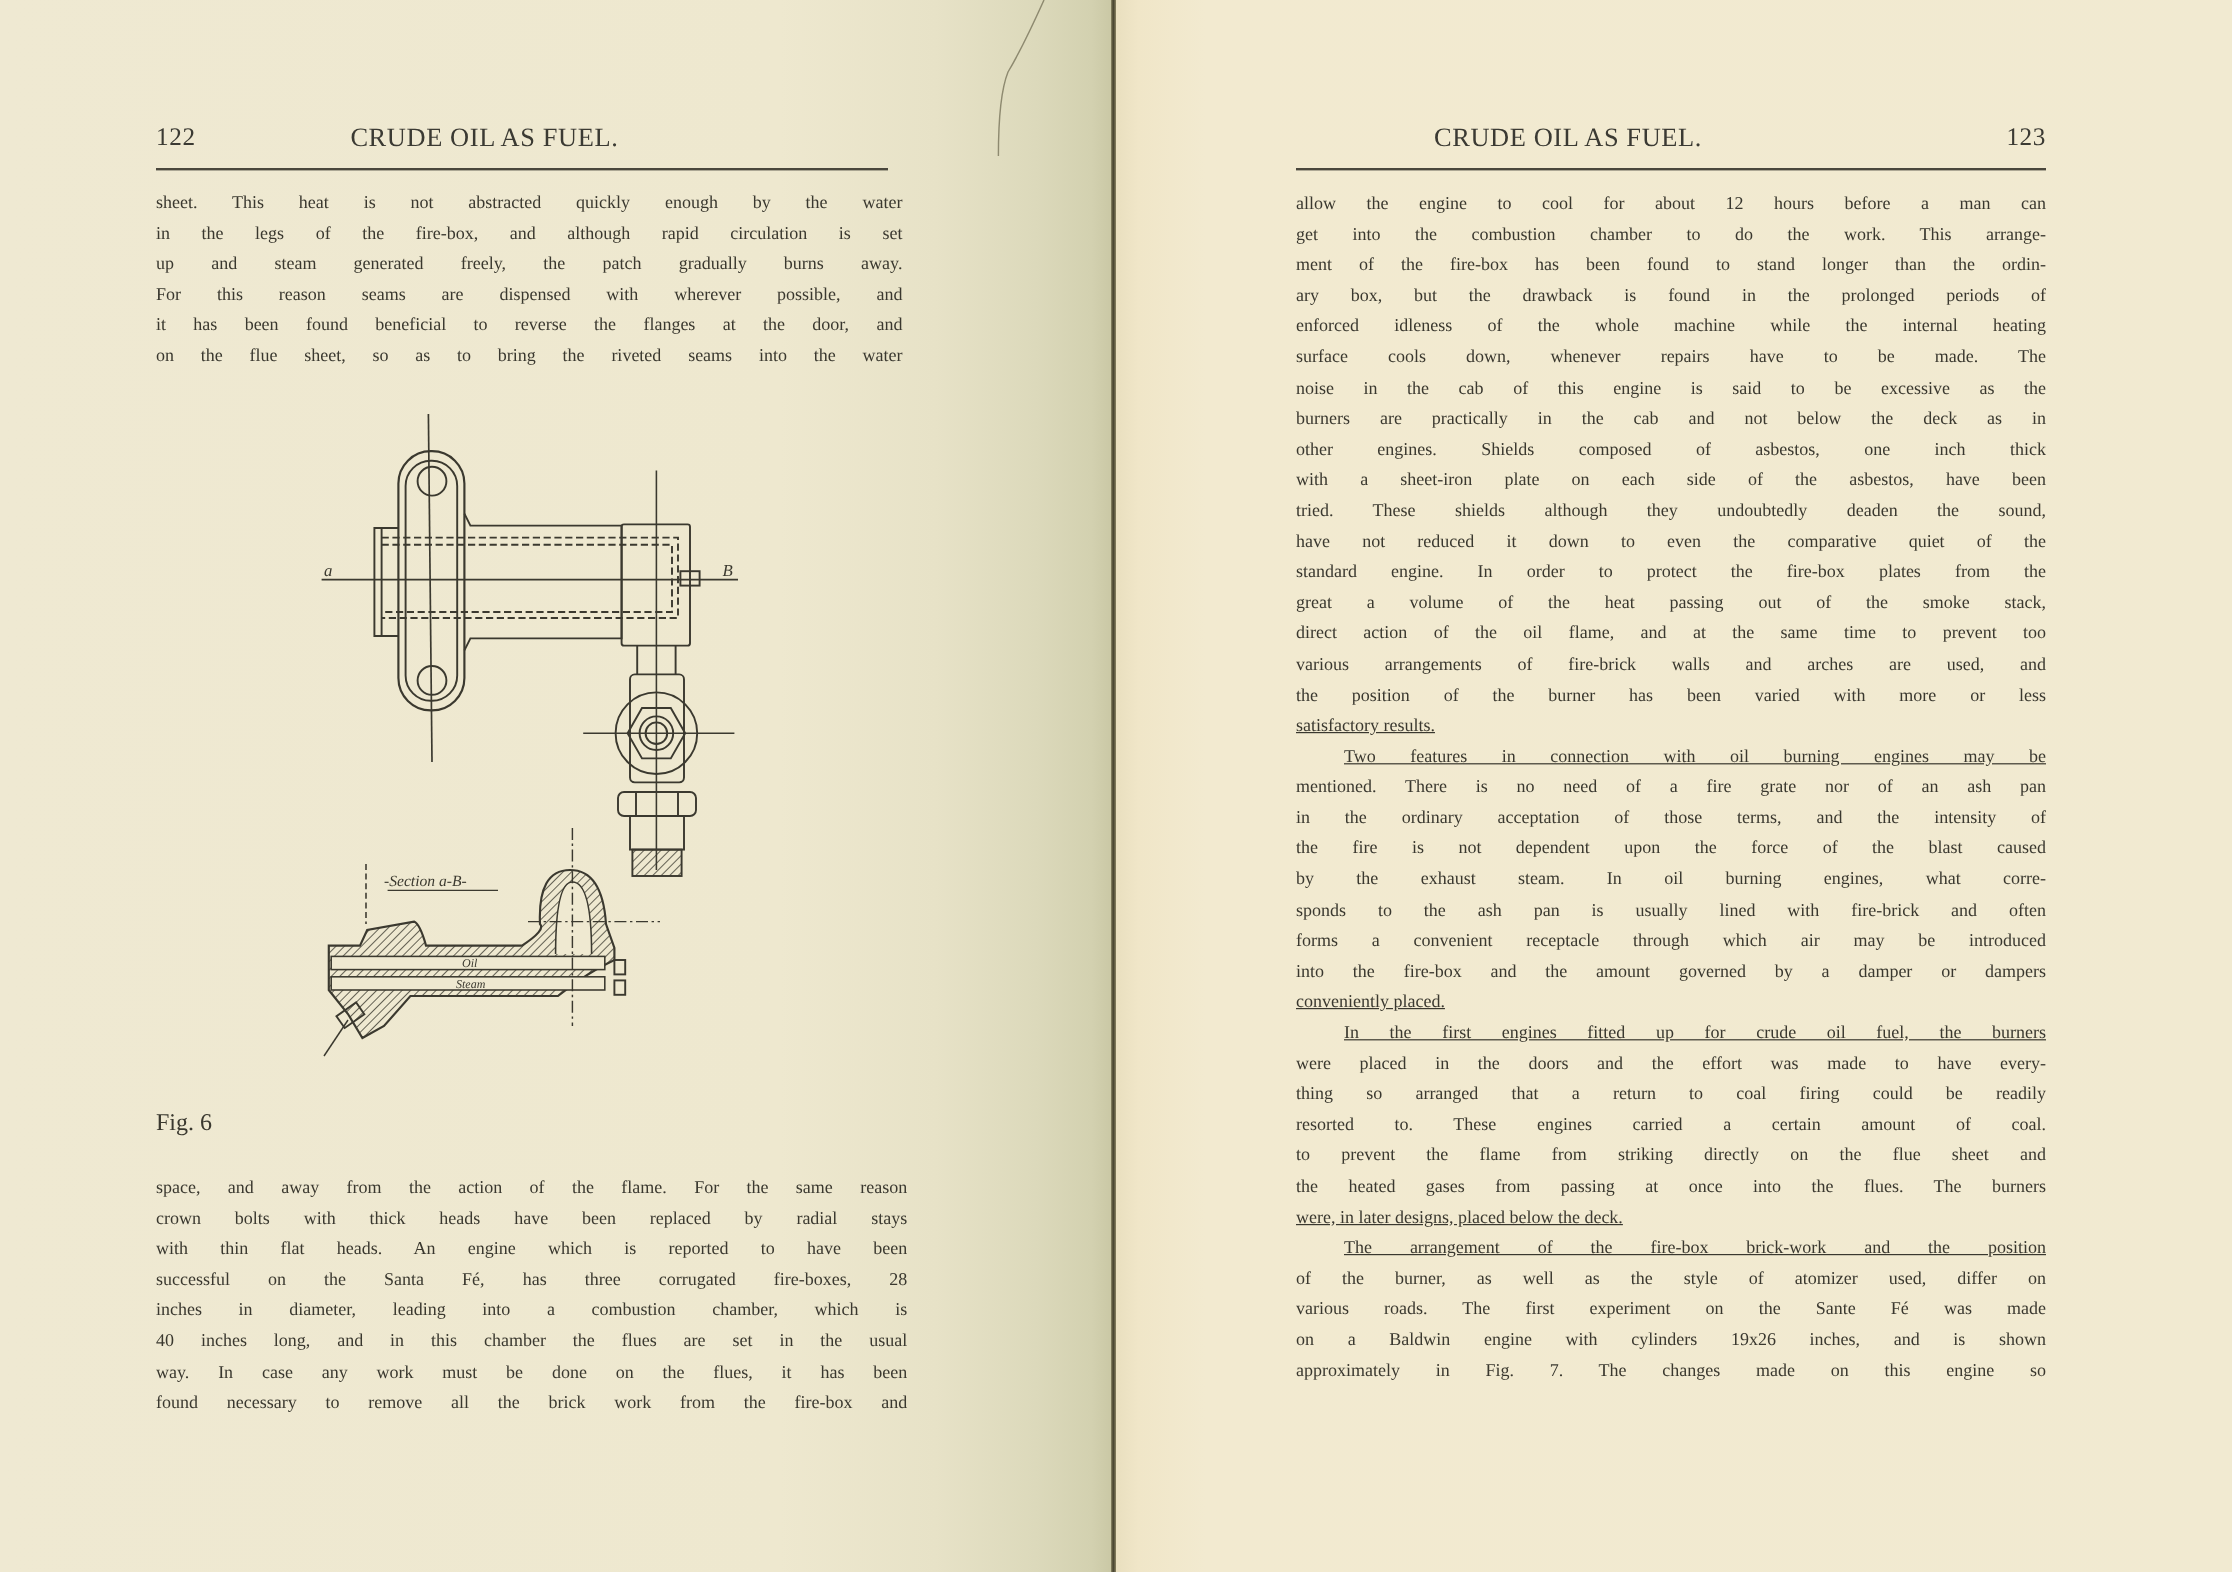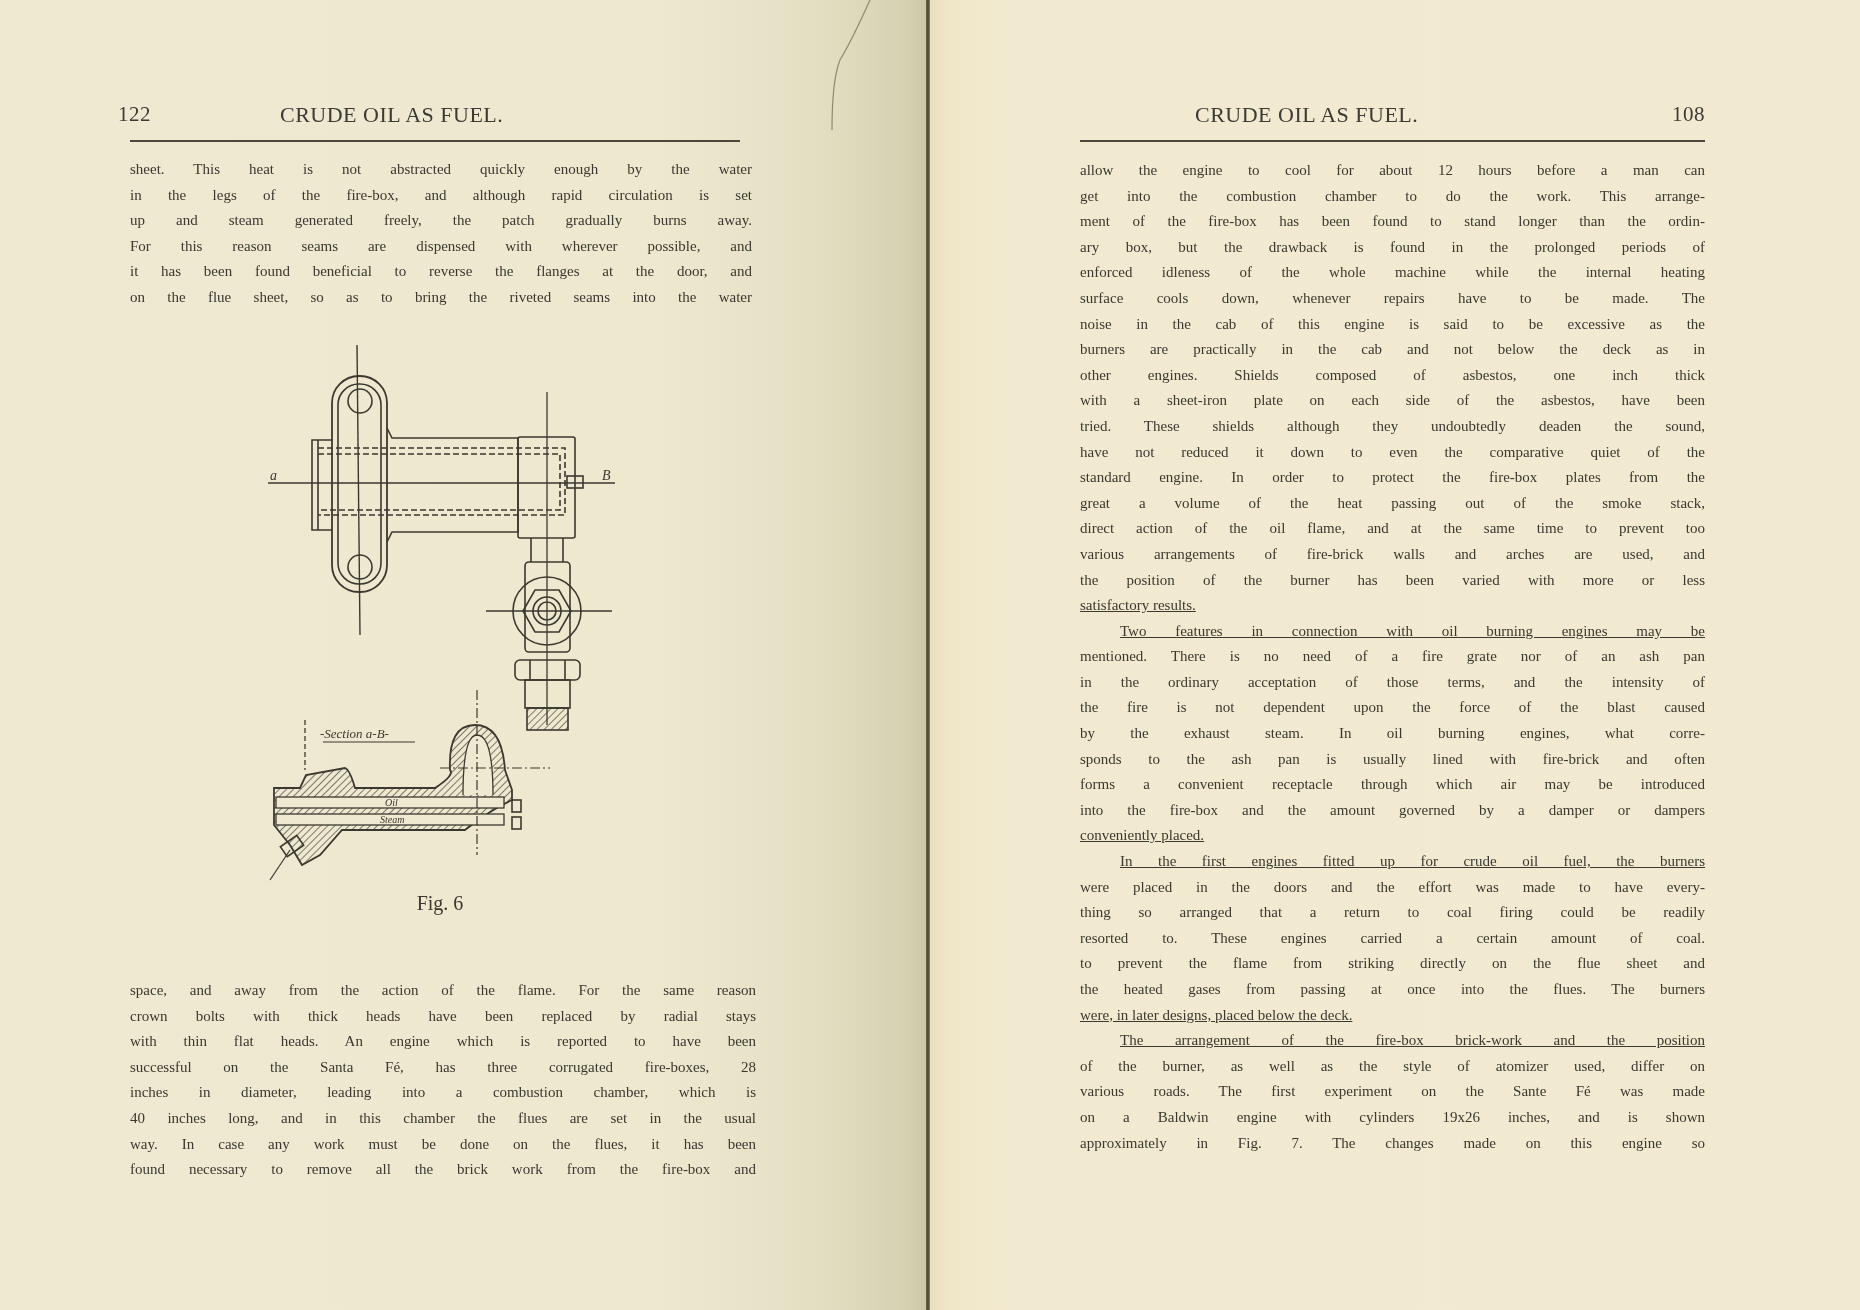--- a/index.html
+++ b/index.html
@@ -37,33 +37,33 @@
   }
   .text-block {
     position:absolute; font-size:15px; line-height:25.6px; color:#3a382f;
   }
   .text-block .line {
     display:block; white-space:nowrap; text-align:justify; text-align-last:justify; height:25.6px;
   }
   .text-block .line.last { text-align-last:left;text-decoration:underline; }
   .text-block .line.indent { padding-left:40px;text-decoration:underline; }
   .caption {
-    position:absolute; text-align:center; color:#3a382f;
+    position:absolute; text-align:left; color:#3a382f;margin-top:33px;
   }
   .fig-no { font-size:20px; }
   .fig-title { font-size:18px; letter-spacing:1px; font-variant:small-caps; margin-top:6px; }
   .figure { position:absolute; }
 </style>
 </head>
 <body>
 
 <div class="spread">
 
   <div class="page page-left">
-    <div class="running-head" style="left:118px; width:620px;text-decoration:underline;">
+    <div class="running-head" style="left:130px; width:620px;text-decoration:underline;">
       <span class="pno" style="left:0;">122</span>
       <span class="title" style="left:162px;">CRUDE OIL AS FUEL.</span>
     </div>
     <div class="rule" style="left:130px; top:140px; width:610px;"></div>
 
     <div class="text-block" id="left-top" style="left:130px; top:157px; width:622px;">
       <span class="line">sheet.  This heat is not abstracted quickly enough by the water</span>
       <span class="line">in the legs of the fire-box, and although rapid circulation is set</span>
       <span class="line">up and steam generated freely, the patch gradually burns away.</span>
       <span class="line">For this reason seams are dispensed with wherever possible, and</span>
@@ -158,21 +158,21 @@
     <svg class="page-curl" viewBox="0 0 60 160" width="60" height="160">
       <path d="M58 0 Q40 40 28 60 Q20 80 20 130" stroke="#8e8a70" stroke-width="1.2" fill="none"></path>
     </svg>
   </div>
 
   <div class="spine"></div>
 
   <div class="page page-right">
     <div class="running-head" style="left:150px; width:625px;">
       <span class="title" style="left:115px;">CRUDE OIL AS FUEL.</span>
-      <span class="pno" style="right:0;">108</span>
+      <span class="pno" style="right:0;">123</span>
     </div>
     <div class="rule" style="left:150px; top:140px; width:625px;"></div>
 
     <div class="text-block" id="right-text" style="left:150px; top:158px; width:625px;">
         <span class="line">allow the engine to cool for about 12 hours before a man can</span>
         <span class="line">get into the combustion chamber to do the work.  This arrange-</span>
         <span class="line">ment of the fire-box has been found to stand longer than the ordin-</span>
         <span class="line">ary box, but the drawback is found in the prolonged periods of</span>
         <span class="line">enforced idleness of the whole machine while the internal heating</span>
         <span class="line">surface cools down, whenever repairs have to be made.  The</span>

